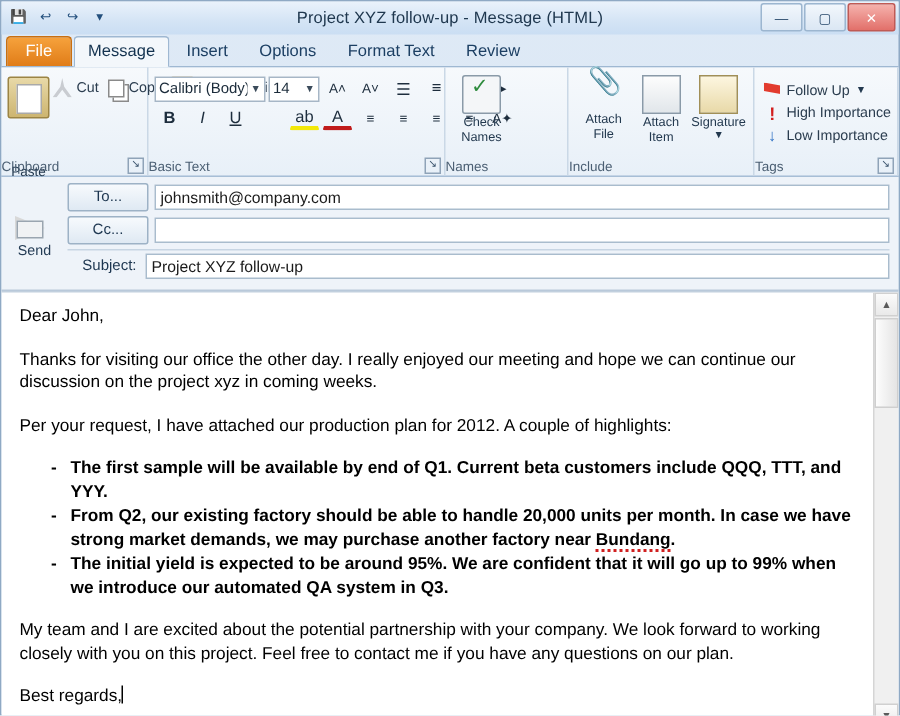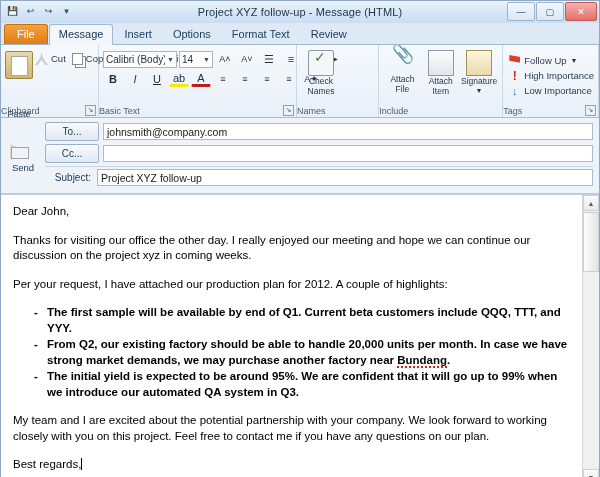--- a/index.html
+++ b/index.html
@@ -234,21 +234,21 @@
   .fbtn {
     width: 18px; height: 18px;
     display: flex; align-items: center; justify-content: center;
     font-size: 11px;
     color: #1d2d3d;
     border: 1px solid transparent;
     border-radius: 2px;
   }
   .fbtn.small { font-size: 9px; }
   .bar-under { border-bottom: 3px solid #c01b1b; height: 12px; line-height: 12px;}
-  .hl-under { border-bottom: 3px solid #f3e80a; height: 12px; line-height: 12px;}
+  .hl-under { border-bottom: 3px solid #f3e80a; height: 12px; line-height: 12px; margin-left: 24px;}
 
   
   .ibtn {
     width: 38px;
     display: flex;
     flex-direction: column;
     align-items: center;
     font-size: 8.5px;
     line-height: 9.5px;
     color: #23394f;

